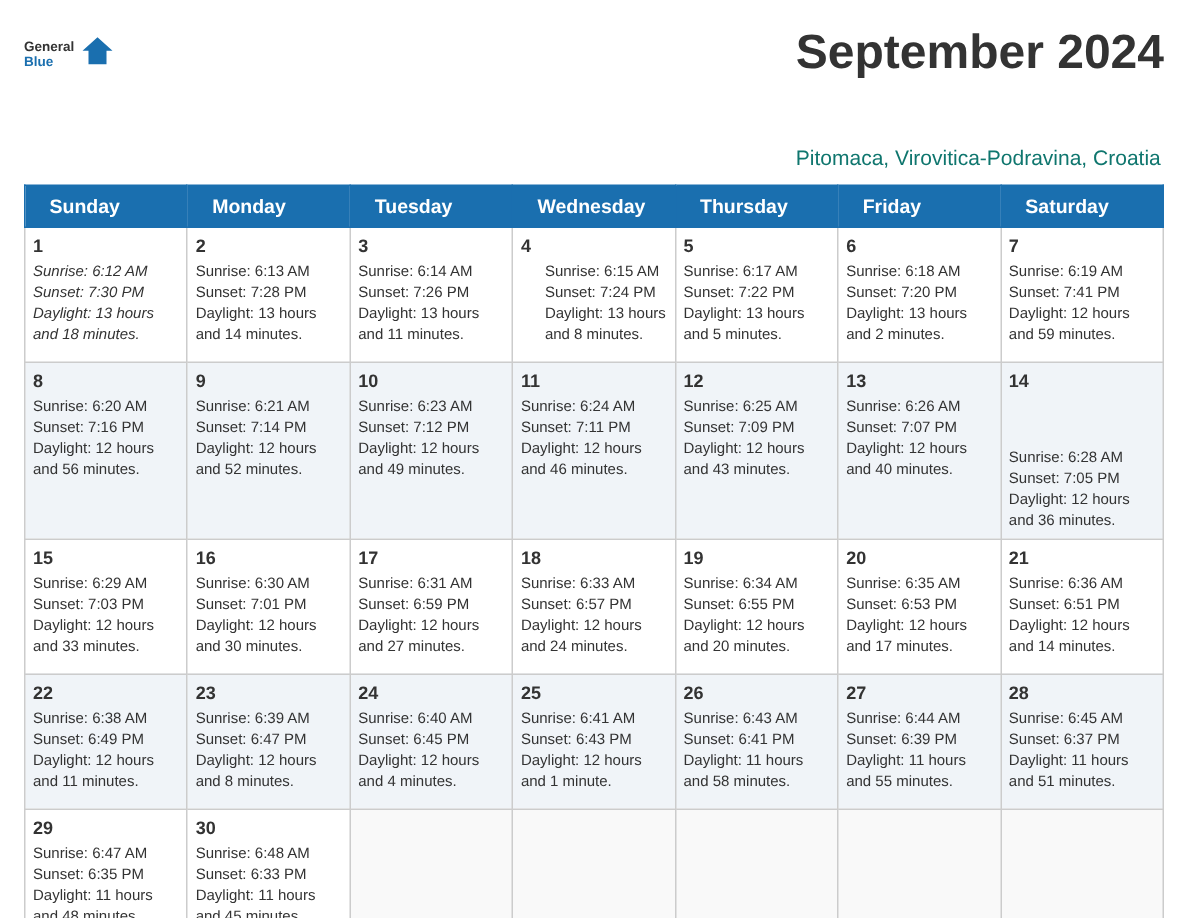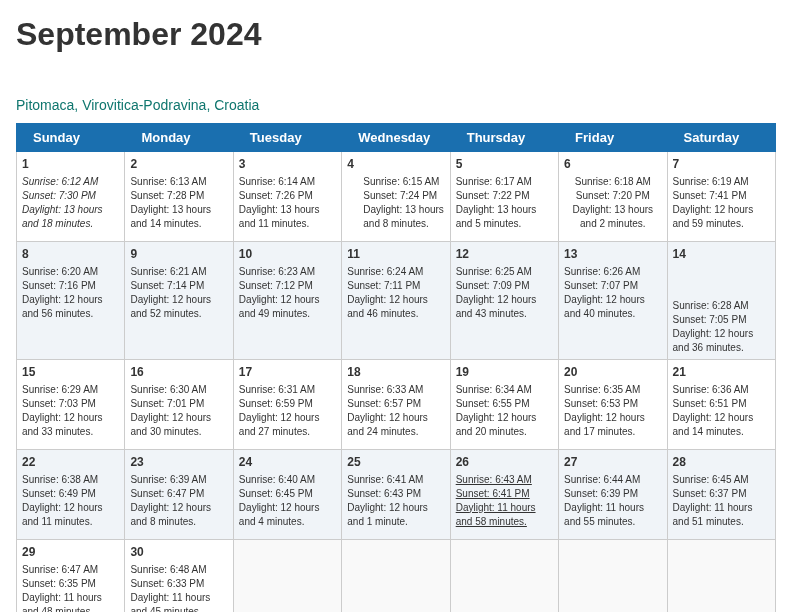--- a/index.html
+++ b/index.html
@@ -74,20 +74,27 @@
       color: #333;
     }
     .empty-cell {
       background: #f9f9f9 !important;
     }
   </style>
 </head>
 <body>
 
 <div class="header">
+  <div class="logo">
+  <svg width="60" height="40" viewBox="0 0 120 45">
+    <text x="0" y="18" font-size="18" font-weight="bold" font-family="Arial" fill="#333">General</text>
+    <text x="0" y="38" font-size="18" font-weight="bold" font-family="Arial" fill="#1a6faf">Blue</text>
+    <polygon points="98,0 118,18 110,18 110,36 86,36 86,18 78,18" fill="#1a6faf"></polygon>
+  </svg>
+</div>
   <div class="title-block">
     <div class="month-title">September 2024</div>
     <div class="location">Pitomaca, Virovitica-Podravina, Croatia</div>
   </div>
 </div>
 
 <table class="calendar">
   <thead>
     <tr>
     <th>Sunday</th>
@@ -126,21 +133,21 @@
 Daylight: 13 hours and 8 minutes.</div>
         </td>
         <td>
           <span class="day-num">5</span>
           <div class="day-info" style="white-space: pre-line;">Sunrise: 6:17 AM
 Sunset: 7:22 PM
 Daylight: 13 hours and 5 minutes.</div>
         </td>
         <td>
           <span class="day-num">6</span>
-          <div class="day-info" style="white-space: pre-line; text-align: center;">Sunrise: 6:18 AM
+          <div class="day-info" style="white-space: pre-line;">Sunrise: 6:18 AM
 Sunset: 7:20 PM
 Daylight: 13 hours and 2 minutes.</div>
         </td>
         <td>
           <span class="day-num">7</span>
           <div class="day-info" style="white-space: pre-line;">Sunrise: 6:19 AM
 Sunset: 7:41 PM
 Daylight: 12 hours and 59 minutes.</div>
         </td>
       </tr>
@@ -252,21 +259,21 @@
 Daylight: 12 hours and 4 minutes.</div>
         </td>
         <td>
           <span class="day-num">25</span>
           <div class="day-info" style="white-space: pre-line;">Sunrise: 6:41 AM
 Sunset: 6:43 PM
 Daylight: 12 hours and 1 minute.</div>
         </td>
         <td>
           <span class="day-num">26</span>
-          <div class="day-info" style="white-space: pre-line; text-decoration: underline;">Sunrise: 6:43 AM
+          <div class="day-info" style="white-space: pre-line;">Sunrise: 6:43 AM
 Sunset: 6:41 PM
 Daylight: 11 hours and 58 minutes.</div>
         </td>
         <td>
           <span class="day-num">27</span>
           <div class="day-info" style="white-space: pre-line;">Sunrise: 6:44 AM
 Sunset: 6:39 PM
 Daylight: 11 hours and 55 minutes.</div>
         </td>
         <td>

